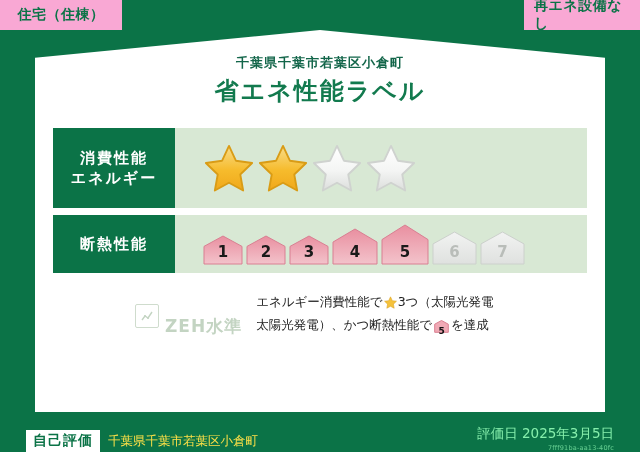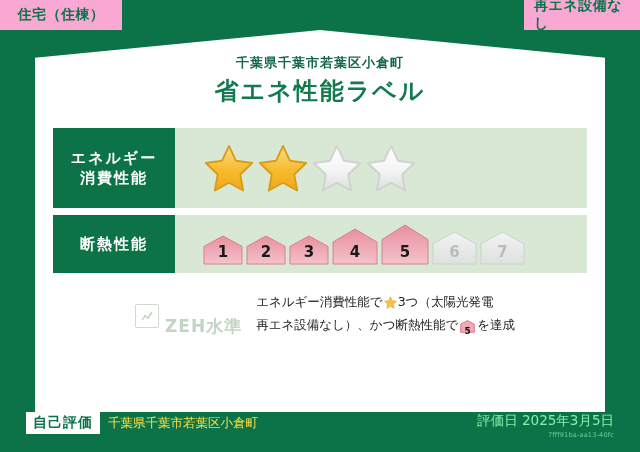--- a/index.html
+++ b/index.html
@@ -88,21 +88,21 @@
   .inline-star{display:inline-block;vertical-align:-3px;margin:0 1px;}
   .inline-house{display:inline-block;vertical-align:-4px;margin:0 2px;position:relative;}
   .inline-house .inline-num{
     position:absolute;left:0;right:0;bottom:1px;text-align:center;
     font-size:9px;font-weight:bold;color:#111;
   }
 
   
   .footer{
     position:absolute;left:0;right:0;bottom:0;height:40px;
-    background:#0b7347;display:flex;align-items:flex-start;
+    background:#0b7347;display:flex;align-items:flex-end;
     padding:0 26px;box-sizing:border-box;
   }
   .footer-left{display:flex;align-items:center;gap:8px;flex:1;}
   .self-badge{
     background:#fff;color:#0b7347;font-size:14px;font-weight:bold;
     padding:2px 7px;letter-spacing:1px;
   }
   .address{color:#fde047;font-size:12.5px;}
   .footer-right{text-align:right;color:#86efac;}
   .eval-date{font-size:13.5px;white-space:nowrap;}
@@ -123,22 +123,22 @@
     <div class="roof"></div>
     <div class="card-body"></div>
 
     <div class="title-block">
       <div class="title-sub">千葉県千葉市若葉区小倉町</div>
       <div class="title-main">省エネ性能ラベル</div>
     </div>
 
     <div class="metric-row" id="row-energy">
       <div class="metric-label">
+        <span>消費性能</span>
         <span>エネルギー</span>
-        <span>消費性能</span>
       </div>
       <div class="metric-field">
         <div class="stars" id="stars-container">
             <svg class="star" viewBox="0 0 24 24">
               <defs>
                 <linearGradient id="sg0" x1="0" y1="0" x2="0" y2="1">
                   <stop offset="0%" stop-color="#f8dd8a"></stop>
                   <stop offset="55%" stop-color="#f6bb2c"></stop>
                   <stop offset="100%" stop-color="#f0a81b"></stop>
                 </linearGradient>
@@ -282,21 +282,21 @@
             <circle cx="8" cy="9" r="1" fill="#c3d4c2"></circle>
           </svg>
         </span>
         <span class="zeh-text">ZEH水準</span>
       </div>
       <div class="zeh-desc">
         <span>エネルギー消費性能で</span><span class="inline-star">
           <svg width="13" height="13" viewBox="0 0 24 24" aria-hidden="true">
             <polygon points="12,1.5 15.3,8.6 23,9.6 17.4,15 18.8,22.6 12,19 5.2,22.6 6.6,15 1,9.6 8.7,8.6" fill="#f5c23c" stroke="#d9a01e" stroke-width="1"></polygon>
           </svg></span><span>3つ（太陽光発電</span><br>
-        <span>再エネ設備なし）、かつ断熱性能で</span><span class="inline-house">
+        <span>太陽光発電）、かつ断熱性能で</span><span class="inline-house">
           <svg width="15" height="13" viewBox="0 0 15 13" aria-hidden="true">
             <polygon points="7.5,0.5 14.3,4.2 14.3,12.3 0.7,12.3 0.7,4.2" fill="#f0a9b5" stroke="#d97f90" stroke-width="1"></polygon>
           </svg>
           <span class="inline-num">5</span>
         </span><span>を達成</span>
       </div>
     </div>
   </div>
 
   <div class="footer-divider"></div>

